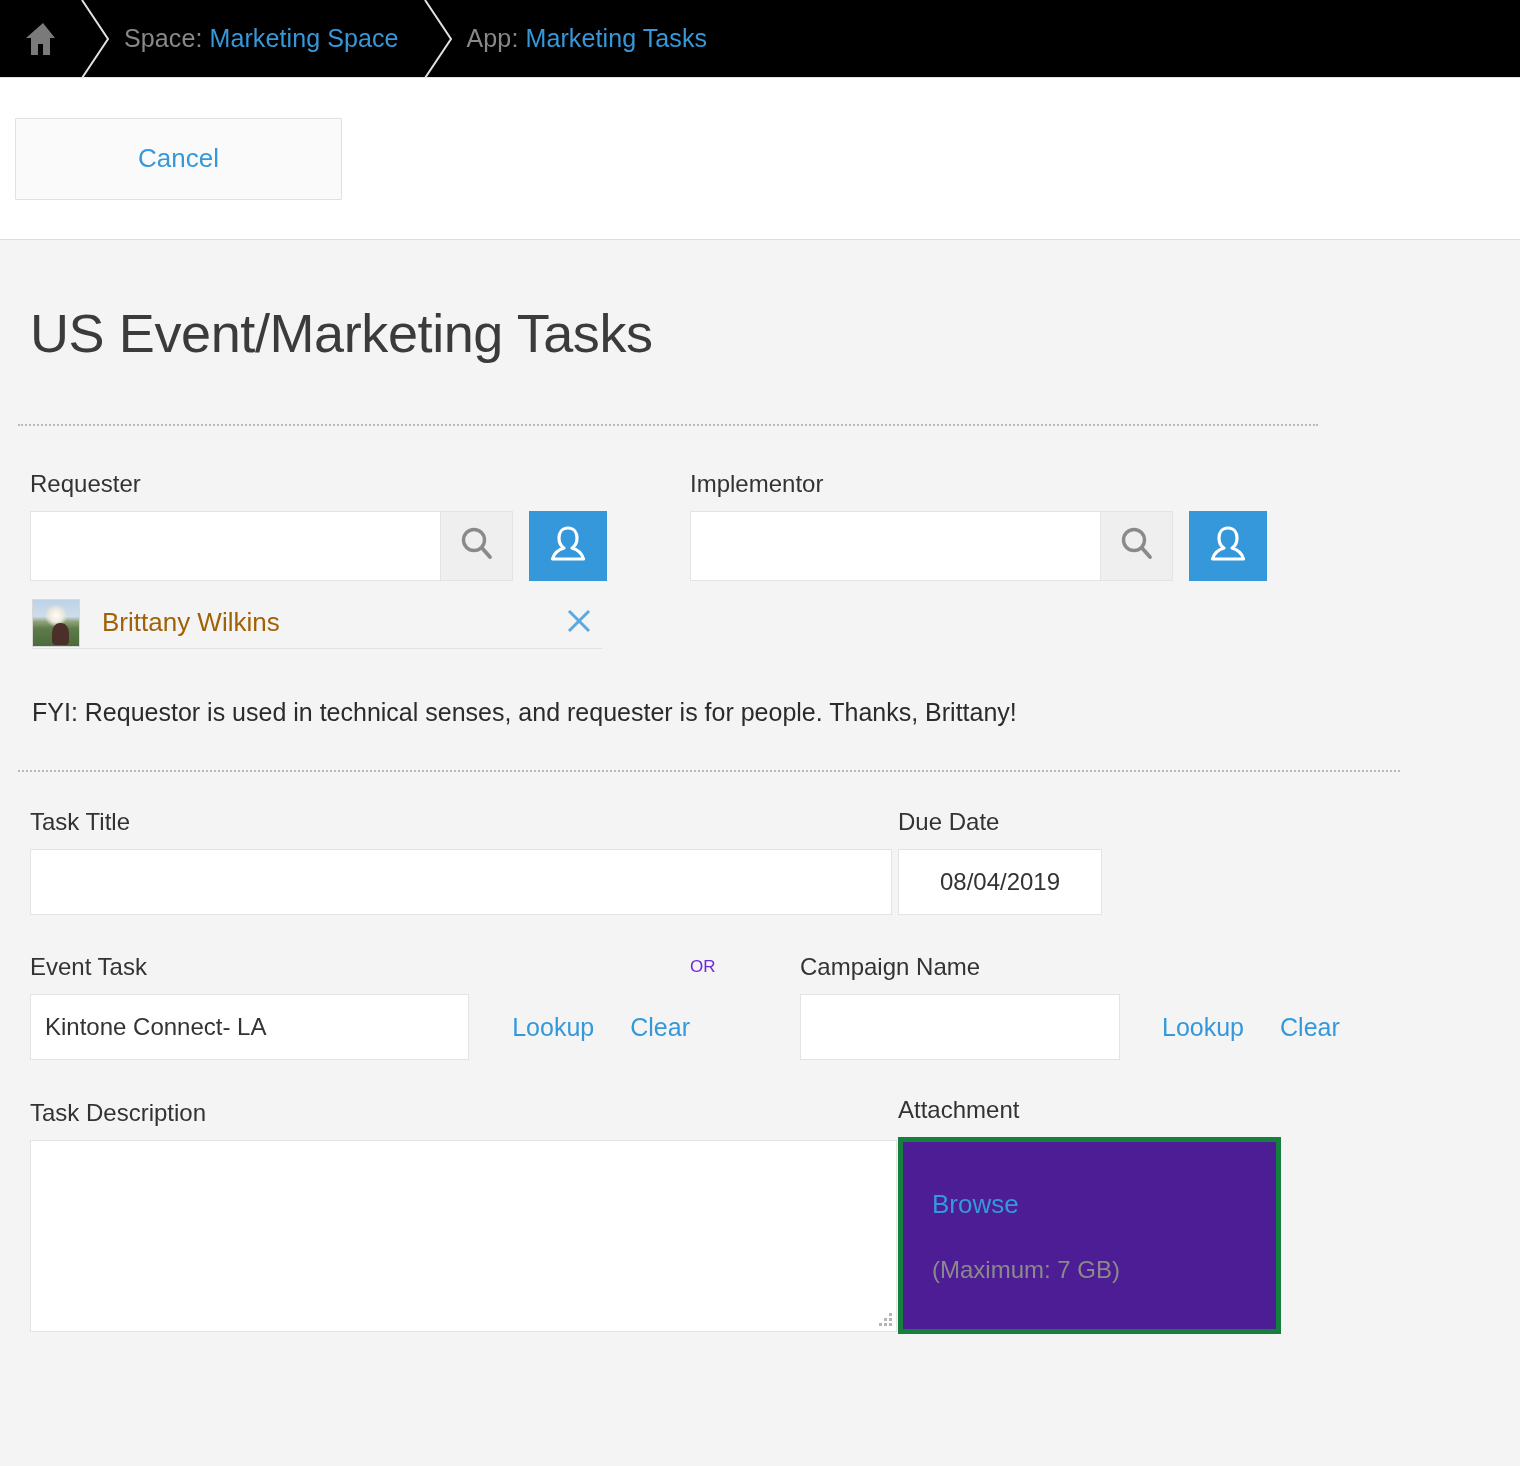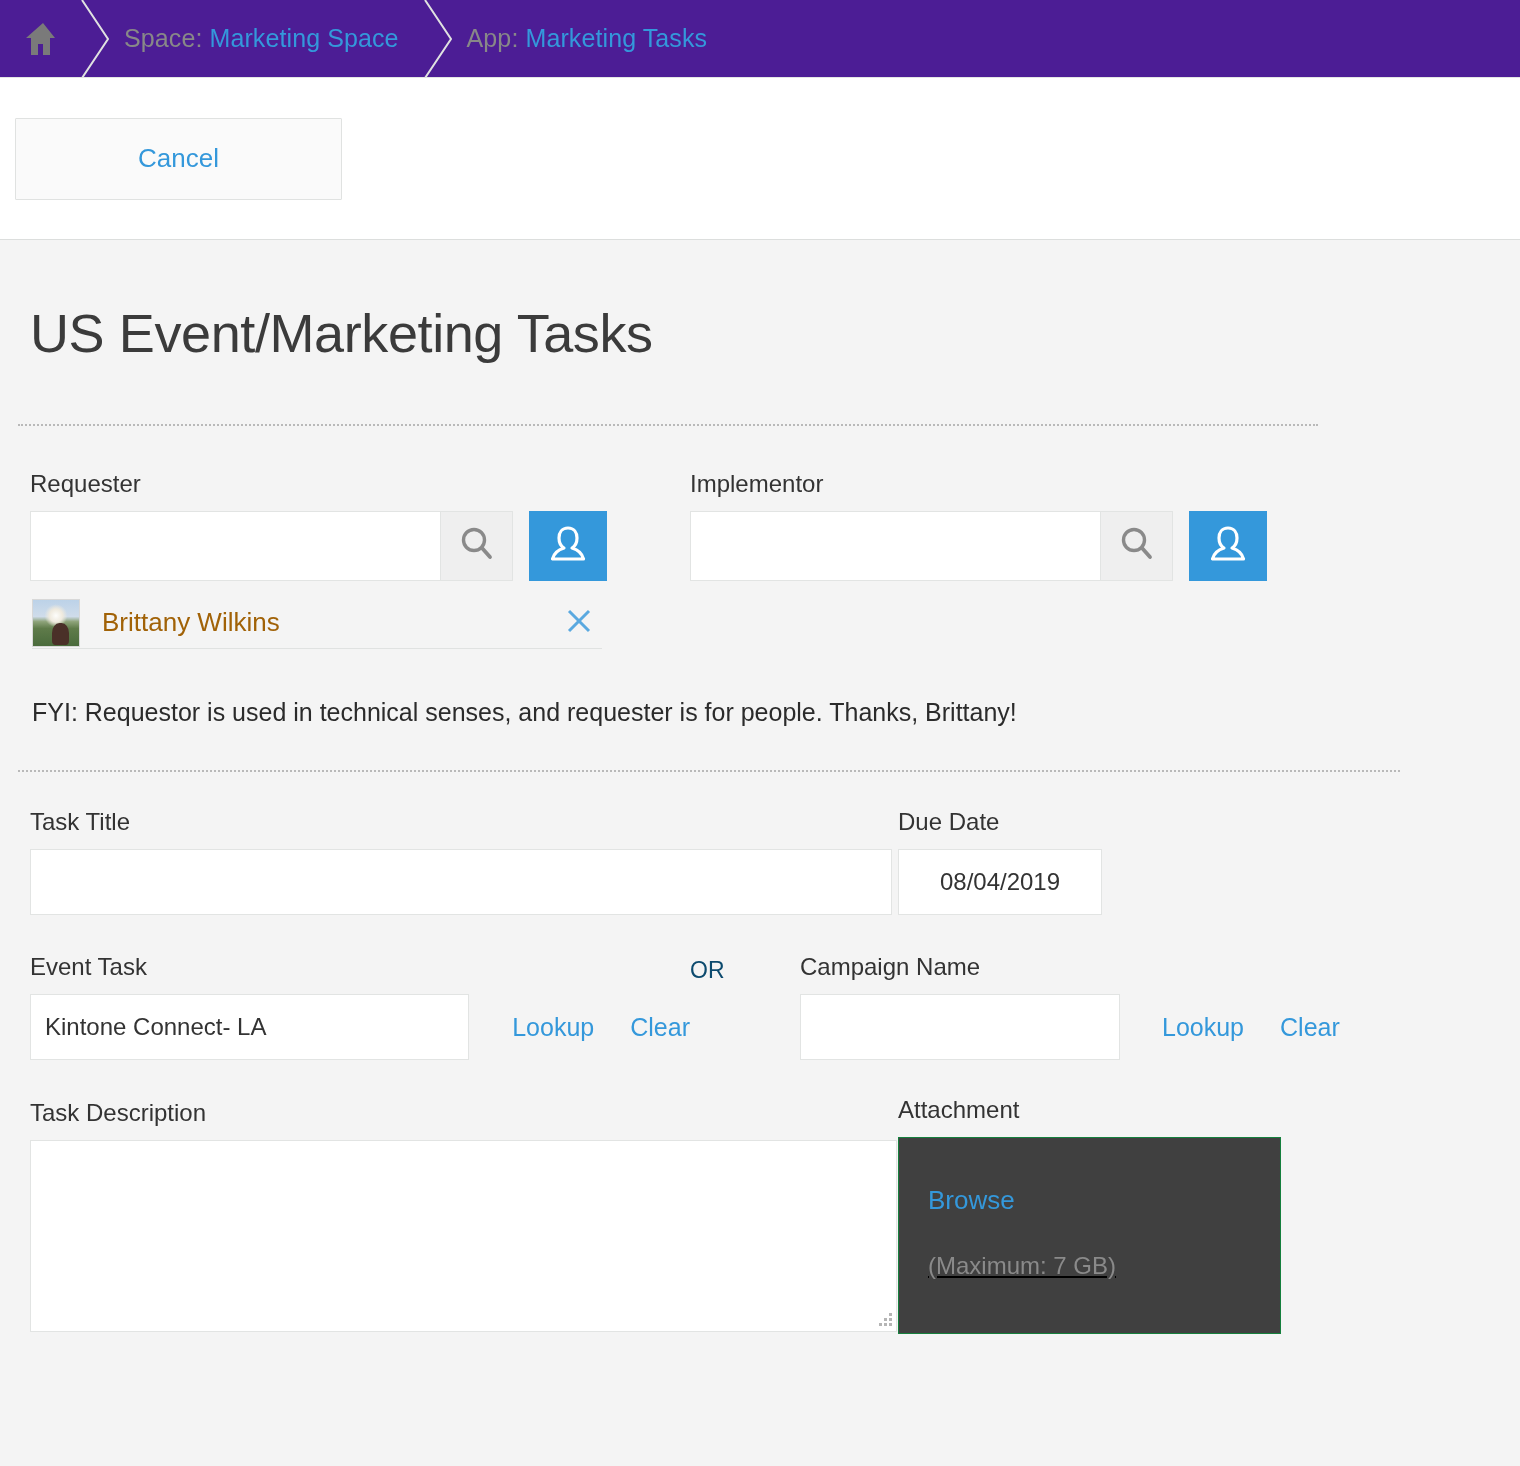--- a/index.html
+++ b/index.html
@@ -8,21 +8,21 @@
     width: 1520px; height: 1466px;
     overflow: hidden;
     background: #f4f4f4;
     font-family: "Liberation Sans", sans-serif;
     -webkit-font-smoothing: antialiased;
   }
 
   
   .breadcrumb-bar {
     height: 78px;
-    background: #4c1d95;
+    background: #000000;
     border-bottom: 1px solid #e3e5e4;
     display: flex;
     align-items: center;
     padding-left: 12px;
   }
   .home-cell {
     width: 62px;
     display: flex; align-items: center; justify-content: center;
   }
   .home-icon svg { display: block; }
@@ -213,31 +213,30 @@
 
   .lookup-link {
     font-size: 25px;
     color: #3498db;
     text-decoration: none;
     cursor: pointer;
     white-space: nowrap;
   }
 
   .or-label {
-    font-size: 23px;
-    color: #0c4a6e;
+    font-size: 17px;
+    color: #6d28d9;
   }
 
   .attach-box {
     width: 383px;
     height: 197px;
-    background: #404040;
-    border: 1px solid #15803d;
+    background: #4c1d95;
+    border: 5px solid #15803d;
     padding: 47px 0 0 29px;
-    text-decoration: underline;
   }
   .browse-link {
     font-size: 26px;
     color: #3498db;
     text-decoration: none;
     cursor: pointer;
     display: inline-block;
   }
   .max-note {
     font-size: 24px;

